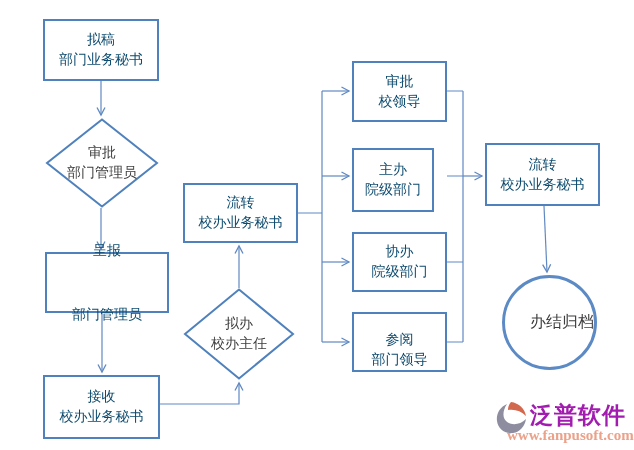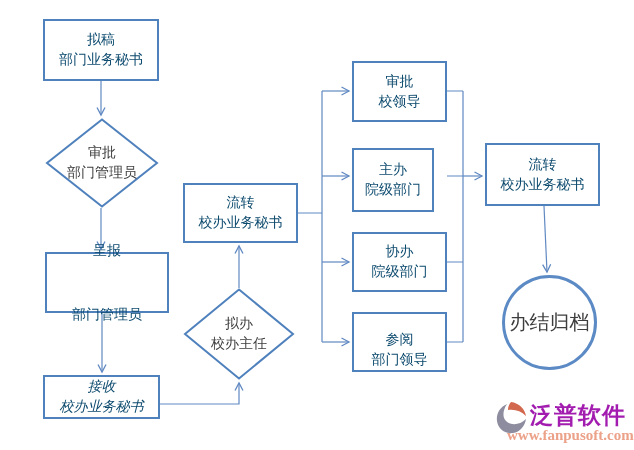--- a/index.html
+++ b/index.html
@@ -8,21 +8,21 @@
   .wires{position:absolute;left:0;top:0;width:634px;height:450px;}
   .node{position:absolute;box-sizing:border-box;background:#fff;border:2px solid #4f81bd;
         display:flex;flex-direction:column;align-items:center;justify-content:center;
         color:#0c4a6e;font-size:14px;line-height:20px;text-align:center;}
   .node .l1,.node .l2{display:block;white-space:nowrap;}
   .diamond{position:absolute;background:transparent;}
   .diamond svg{position:absolute;left:0;top:0;}
   .diamond .label{position:absolute;inset:0;display:flex;flex-direction:column;align-items:center;
         justify-content:center;color:#3d3d3d;font-size:14px;line-height:20px;text-align:center;}
   .circle-node{position:absolute;box-sizing:border-box;border:3px solid #5b8ac5;border-radius:50%;
-        display:flex;align-items:center;justify-content:center;color:#3d3d3d;font-size:20px;background:#fff;}
+        display:flex;align-items:center;justify-content:flex-end;color:#3d3d3d;font-size:16px;background:#fff;}
   .watermark{position:absolute;left:494px;top:398px;width:136px;height:46px;}
   .wm-logo{position:absolute;left:0;top:2px;}
   .wm-brand{position:absolute;left:36px;top:2px;font-size:23px;font-weight:bold;letter-spacing:1px;
         font-family:"Liberation Sans",sans-serif;white-space:nowrap;}
   .wm-url{position:absolute;left:13px;top:29px;font-size:15px;font-weight:bold;
         font-family:Liberation Serif, serif;white-space:nowrap;text-align:right;}
 </style>
 </head>
 <body>
 
@@ -64,21 +64,21 @@
       <span class="l1">审批</span>
       <span class="l2">部门管理员</span>
     </div>
   </div>
 
   <div class="node" style="left:45px;top:252px;width:124px;height:61px;gap:44px;">
     <span class="l1">呈报</span>
     <span class="l2">部门管理员</span>
   </div>
 
-  <div class="node" style="left:43px;top:375px;width:117px;height:44px;font-style:italic;">
+  <div class="node" style="left:43px;top:375px;width:117px;height:64px;">
     <span class="l1">接收</span>
     <span class="l2">校办业务秘书</span>
   </div>
 
   <div class="diamond" style="left:183px;top:288px;width:112px;height:92px;">
     <svg width="112" height="92" viewBox="0 0 112 92">
       <polygon points="56,1.5 110,46 56,90.5 2,46" fill="#fff" stroke-width="2" stroke="#4f81bd"></polygon>
     </svg>
     <div class="label">
       <span class="l1">拟办</span>

